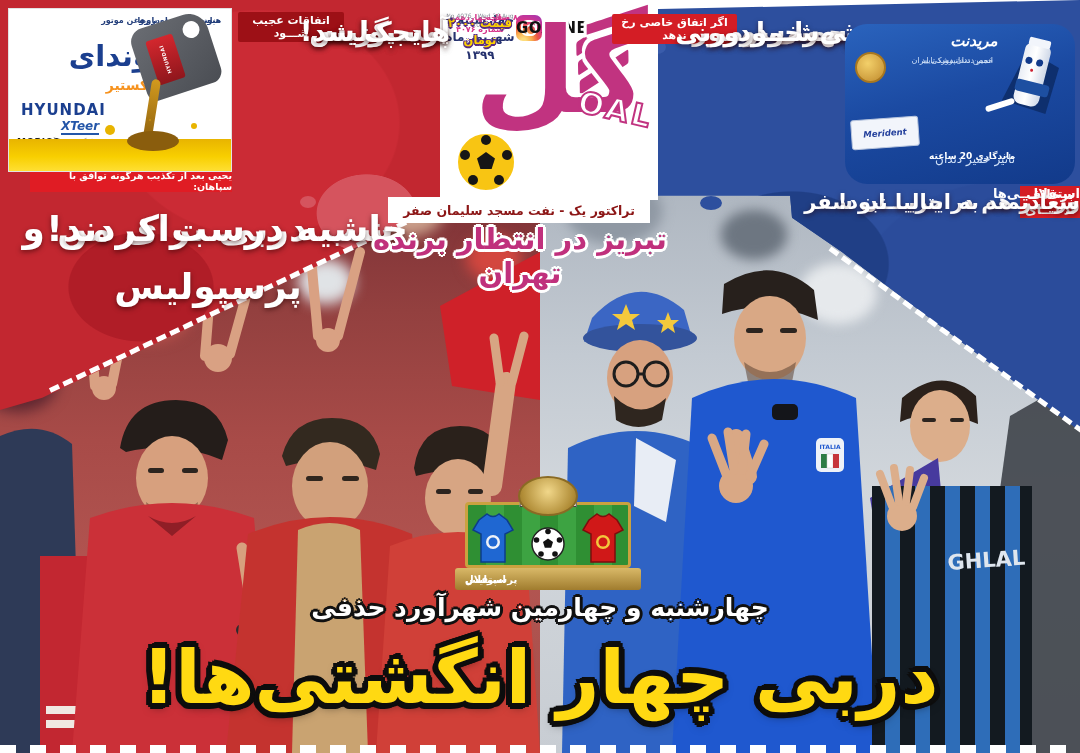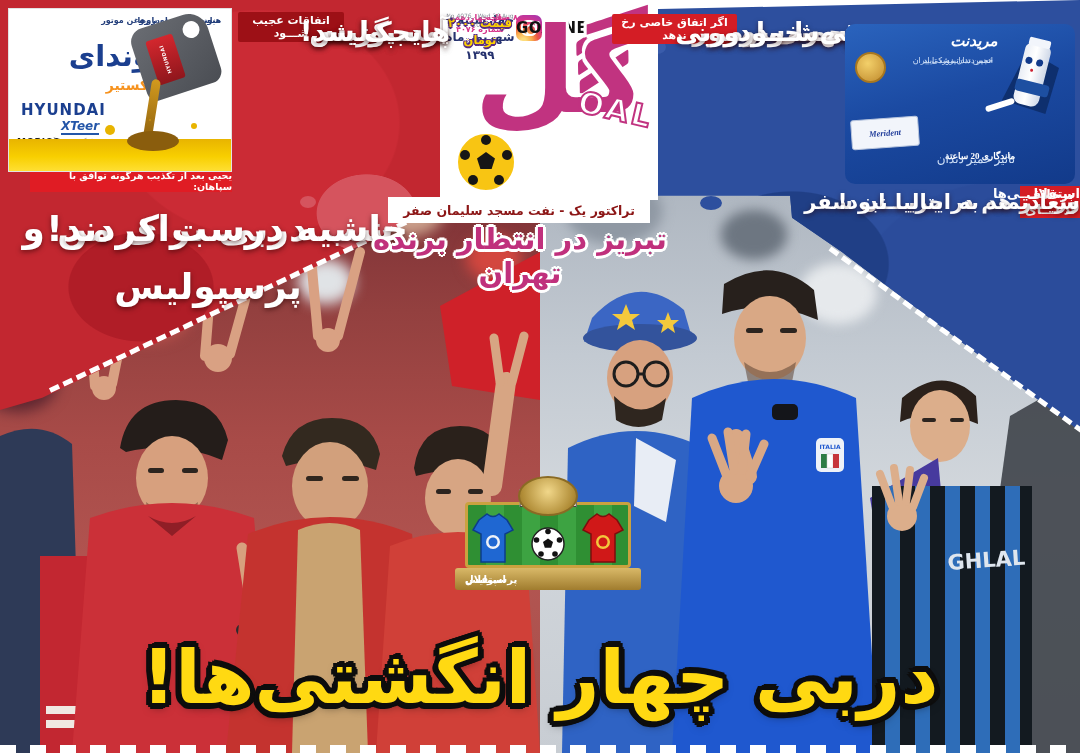--- a/index.html
+++ b/index.html
@@ -111,22 +111,22 @@
   .hy-pool::before{content:"";position:absolute;left:118px;top:-8px;width:52px;height:20px;border-radius:50%;background:#8a5d0d;}
   .hy-pool::after{content:"";position:absolute;left:96px;top:-14px;width:10px;height:10px;border-radius:50%;background:#e8b400;box-shadow:84px -4px 0 -2px #e8b400,40px -10px 0 -4px #c58c10;}
   .mopico{left:8px;bottom:34px;width:82px;text-align:center;}
   .mopico *{position:static;display:block;}
   .mop-co{font-size:5.5px;color:#777;direction:rtl;line-height:1.4;}
   .mop-flame{margin:2px auto;width:15px;height:19px;background:#1a1a1a;border-radius:50% 50% 50% 0;transform:rotate(-45deg);position:relative;}
   .mop-flame::before{content:"";position:absolute;left:4px;top:5px;width:7px;height:9px;background:#f6c200;border-radius:50% 50% 50% 0;}
   .mop-en{font-size:9px;font-weight:800;color:#222;letter-spacing:.5px;}
 
   
-  .ad-merident{left:845px;top:24px;width:230px;height:160px;border-radius:10px;z-index:6;overflow:hidden;
-    background:linear-gradient(165deg,#2a63bd 0%,#1b4aa2 45%,#123a8a 100%);font-family:Liberation Serif, serif;}
+  .ad-merident{left:845px;top:24px;width:230px;height:160px;border-radius:22px;z-index:6;overflow:hidden;
+    background:linear-gradient(165deg,#2a63bd 0%,#1b4aa2 45%,#123a8a 100%);}
   .mer-logo{left:86px;top:8px;width:86px;text-align:center;font-size:15px;font-weight:900;font-style:italic;color:#fff;direction:rtl;}
   .mer-coin{left:10px;top:28px;width:31px;height:31px;border-radius:50%;border:2px solid #a8771f;
     background:radial-gradient(circle at 40% 35%,#f3d06a,#c08a2d);}
   .mer-approval{left:44px;top:30px;width:104px;direction:rtl;text-align:center;font-size:8px;color:#cfe0f7;line-height:1.7;}
   .mer-approval span{position:static;display:block;}
   .mer-cape{right:16px;top:26px;width:62px;height:64px;background:#0e2f6e;clip-path:polygon(50% 0,100% 28%,78% 100%,8% 78%);}
   .mer-tube{right:30px;top:20px;width:26px;height:62px;background:linear-gradient(90deg,#e9edf5,#fff 45%,#cfd8e8);border-radius:6px 6px 8px 8px;transform:rotate(14deg);}
   .mer-tube::before{content:"";position:absolute;left:2px;top:-6px;right:2px;height:8px;background:#f2f5fb;border-radius:2px;}
   .mer-tube::after{content:"";position:absolute;left:3px;top:14px;width:7px;height:7px;border-radius:50%;background:#123a8a;box-shadow:11px 0 0 #123a8a,5px 9px 0 -2px #c23;}
   .mer-stripe{right:26px;top:58px;width:34px;height:12px;background:#1d4fa1;transform:rotate(14deg);border-radius:3px;}
@@ -469,16 +469,17 @@
       <circle cx="11" cy="28" r="2.8" fill="#111"></circle>
       <circle cx="25" cy="28" r="2.8" fill="#111"></circle>
       <circle cx="29.5" cy="14" r="2.8" fill="#111"></circle>
     </svg>
     <div class="match-ribbon">
       <span>استقلال</span>
       <span>پرسپولیس</span>
     </div>
   </div>
 
+  <div class="derby-kicker o-black">چهارشنبه و چهارمین شهرآورد حذفی</div>
   <div class="derby-title o-black-heavy">دربی چهار انگشتی‌ها!</div>
 
   <div class="bottom-dots"></div>
 </div>
 
 </body></html>

